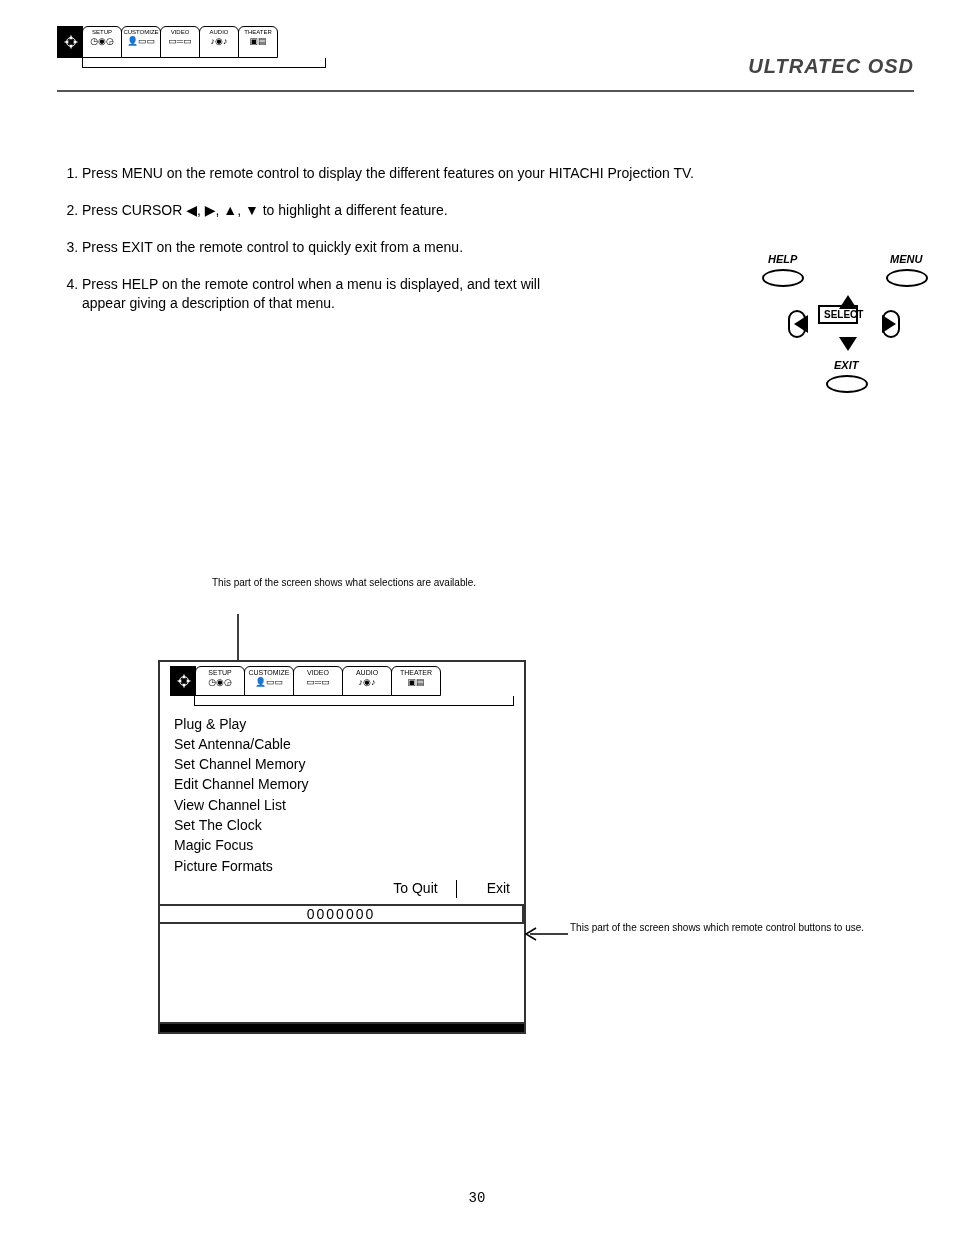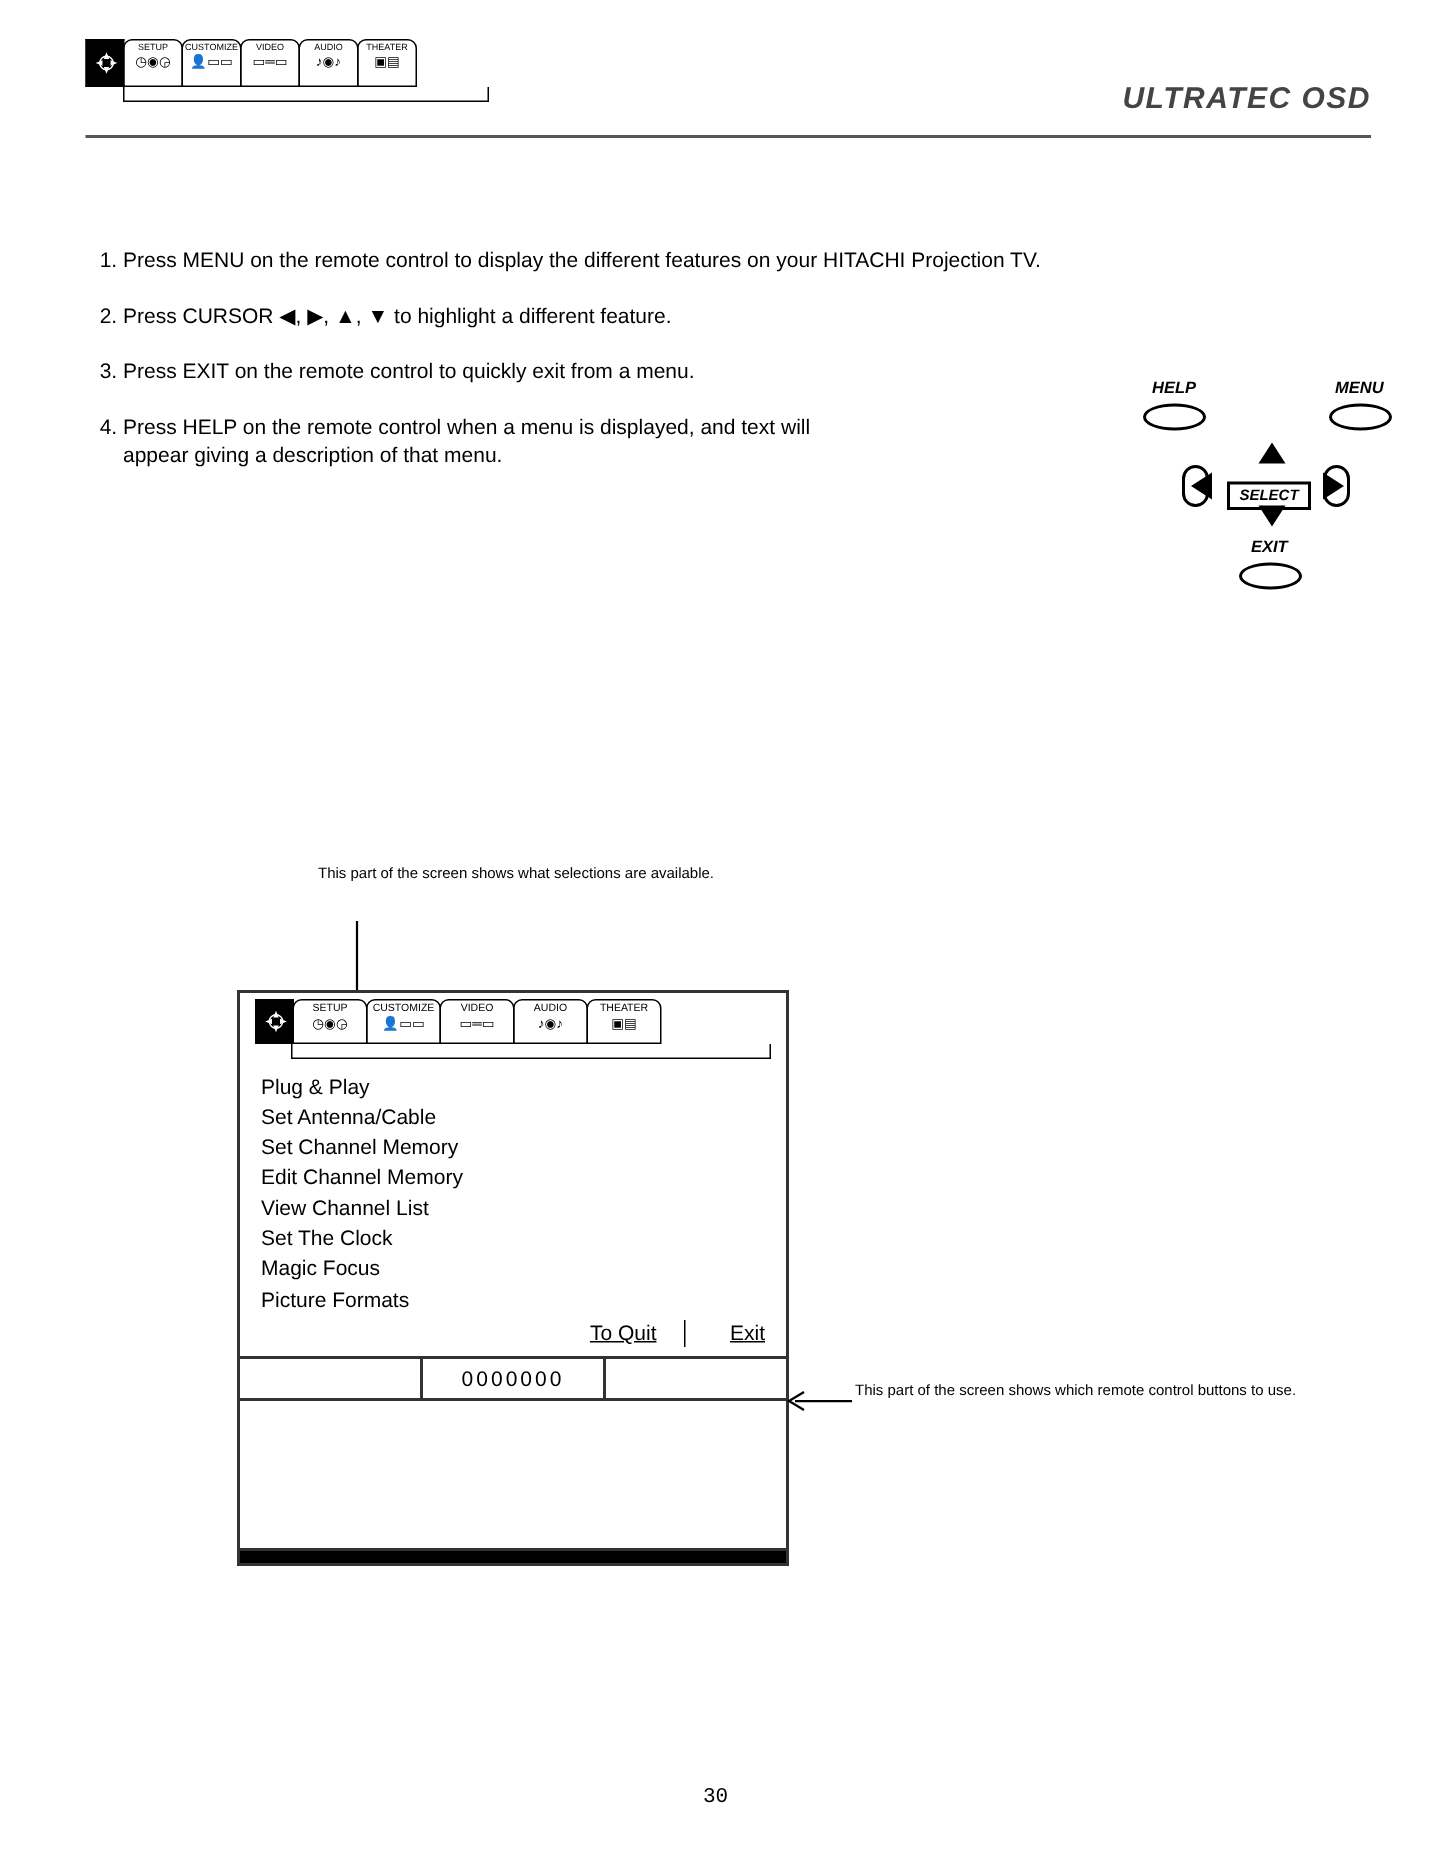--- a/index.html
+++ b/index.html
@@ -165,28 +165,28 @@
     list-style: none;
     margin: 0;
   }
   .quit-row {
     text-align: right;
     font-size: 14px;
     padding: 0 8px 6px 0;
     display: flex;
     justify-content: flex-end;
     gap: 12px;
-    text-decoration: underline;
   }
   .quit-row span { padding: 0 6px; }
   .quit-row .divider { border-left: 1px solid #000; height: 18px; }
 
   .lower-row {
     display: flex;
     border-top: 2px solid #333;
+    flex-direction: column;
   }
   .lower-row > div {
     flex: 1;
     border-right: 2px solid #333;
     height: 26px;
     display: flex; align-items: center; justify-content: center;
     font-size: 14px;
     letter-spacing: 2px;
   }
   .lower-row > div:last-child { border-right: none; }
@@ -261,21 +261,21 @@
 </ol>
 
 <div class="remote">
   <span class="lbl" style="left:6px;top:0;">HELP</span>
   <div class="oval" style="left:0;top:16px;width:42px;height:18px;"></div>
 
   <span class="lbl" style="left:128px;top:0;">MENU</span>
   <div class="oval" style="left:124px;top:16px;width:42px;height:18px;"></div>
 
   <div class="arrow-tri" style="left:77px;top:42px;border-left:9px solid transparent;border-right:9px solid transparent;border-bottom:14px solid #000;"></div>
-  <div class="sel-box" style="left:56px;top:68px;width:56px;font-style:italic;">SELECT</div>
+  <div class="sel-box" style="left:56px;top:52px;width:40px;">SELECT</div>
   <div class="arrow-tri" style="left:77px;top:84px;border-left:9px solid transparent;border-right:9px solid transparent;border-top:14px solid #000;"></div>
   <div class="arrow-tri" style="left:32px;top:62px;border-top:9px solid transparent;border-bottom:9px solid transparent;border-right:14px solid #000;"></div>
   <div class="arrow-tri" style="left:120px;top:62px;border-top:9px solid transparent;border-bottom:9px solid transparent;border-left:14px solid #000;"></div>
   <div style="position:absolute;left:26px;top:57px;width:18px;height:28px;border:2px solid #000;border-radius:10px;"></div>
   <div style="position:absolute;left:120px;top:57px;width:18px;height:28px;border:2px solid #000;border-radius:10px;"></div>
 
   <span class="lbl" style="left:72px;top:106px;">EXIT</span>
   <div class="oval" style="left:64px;top:122px;width:42px;height:18px;"></div>
 </div>
 

